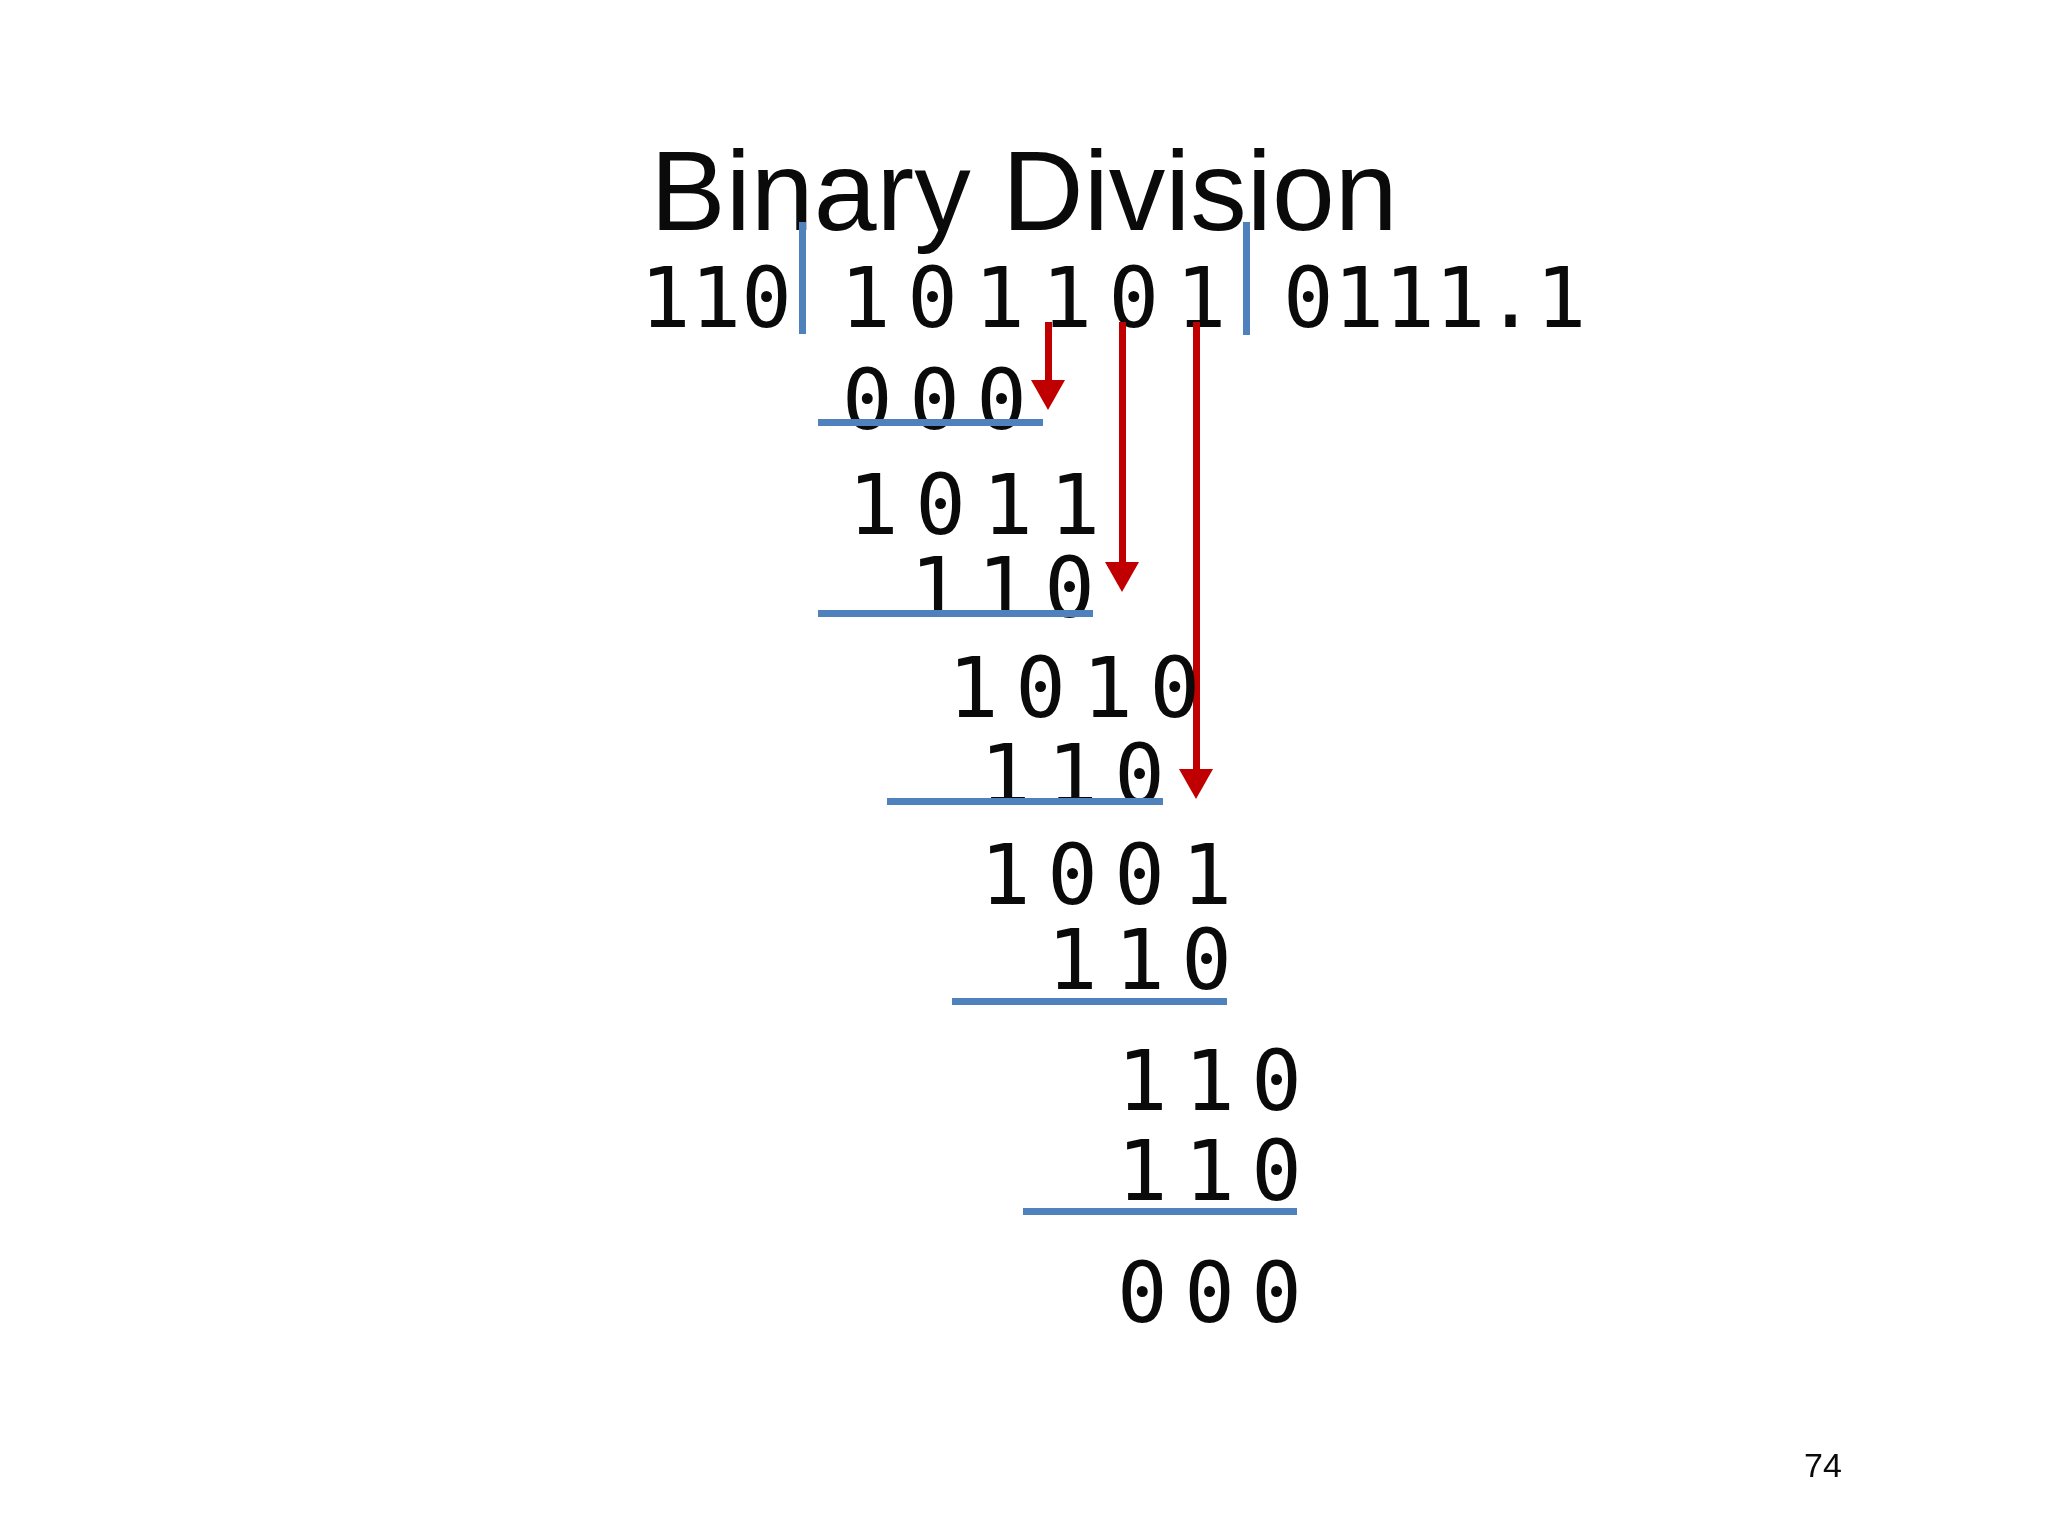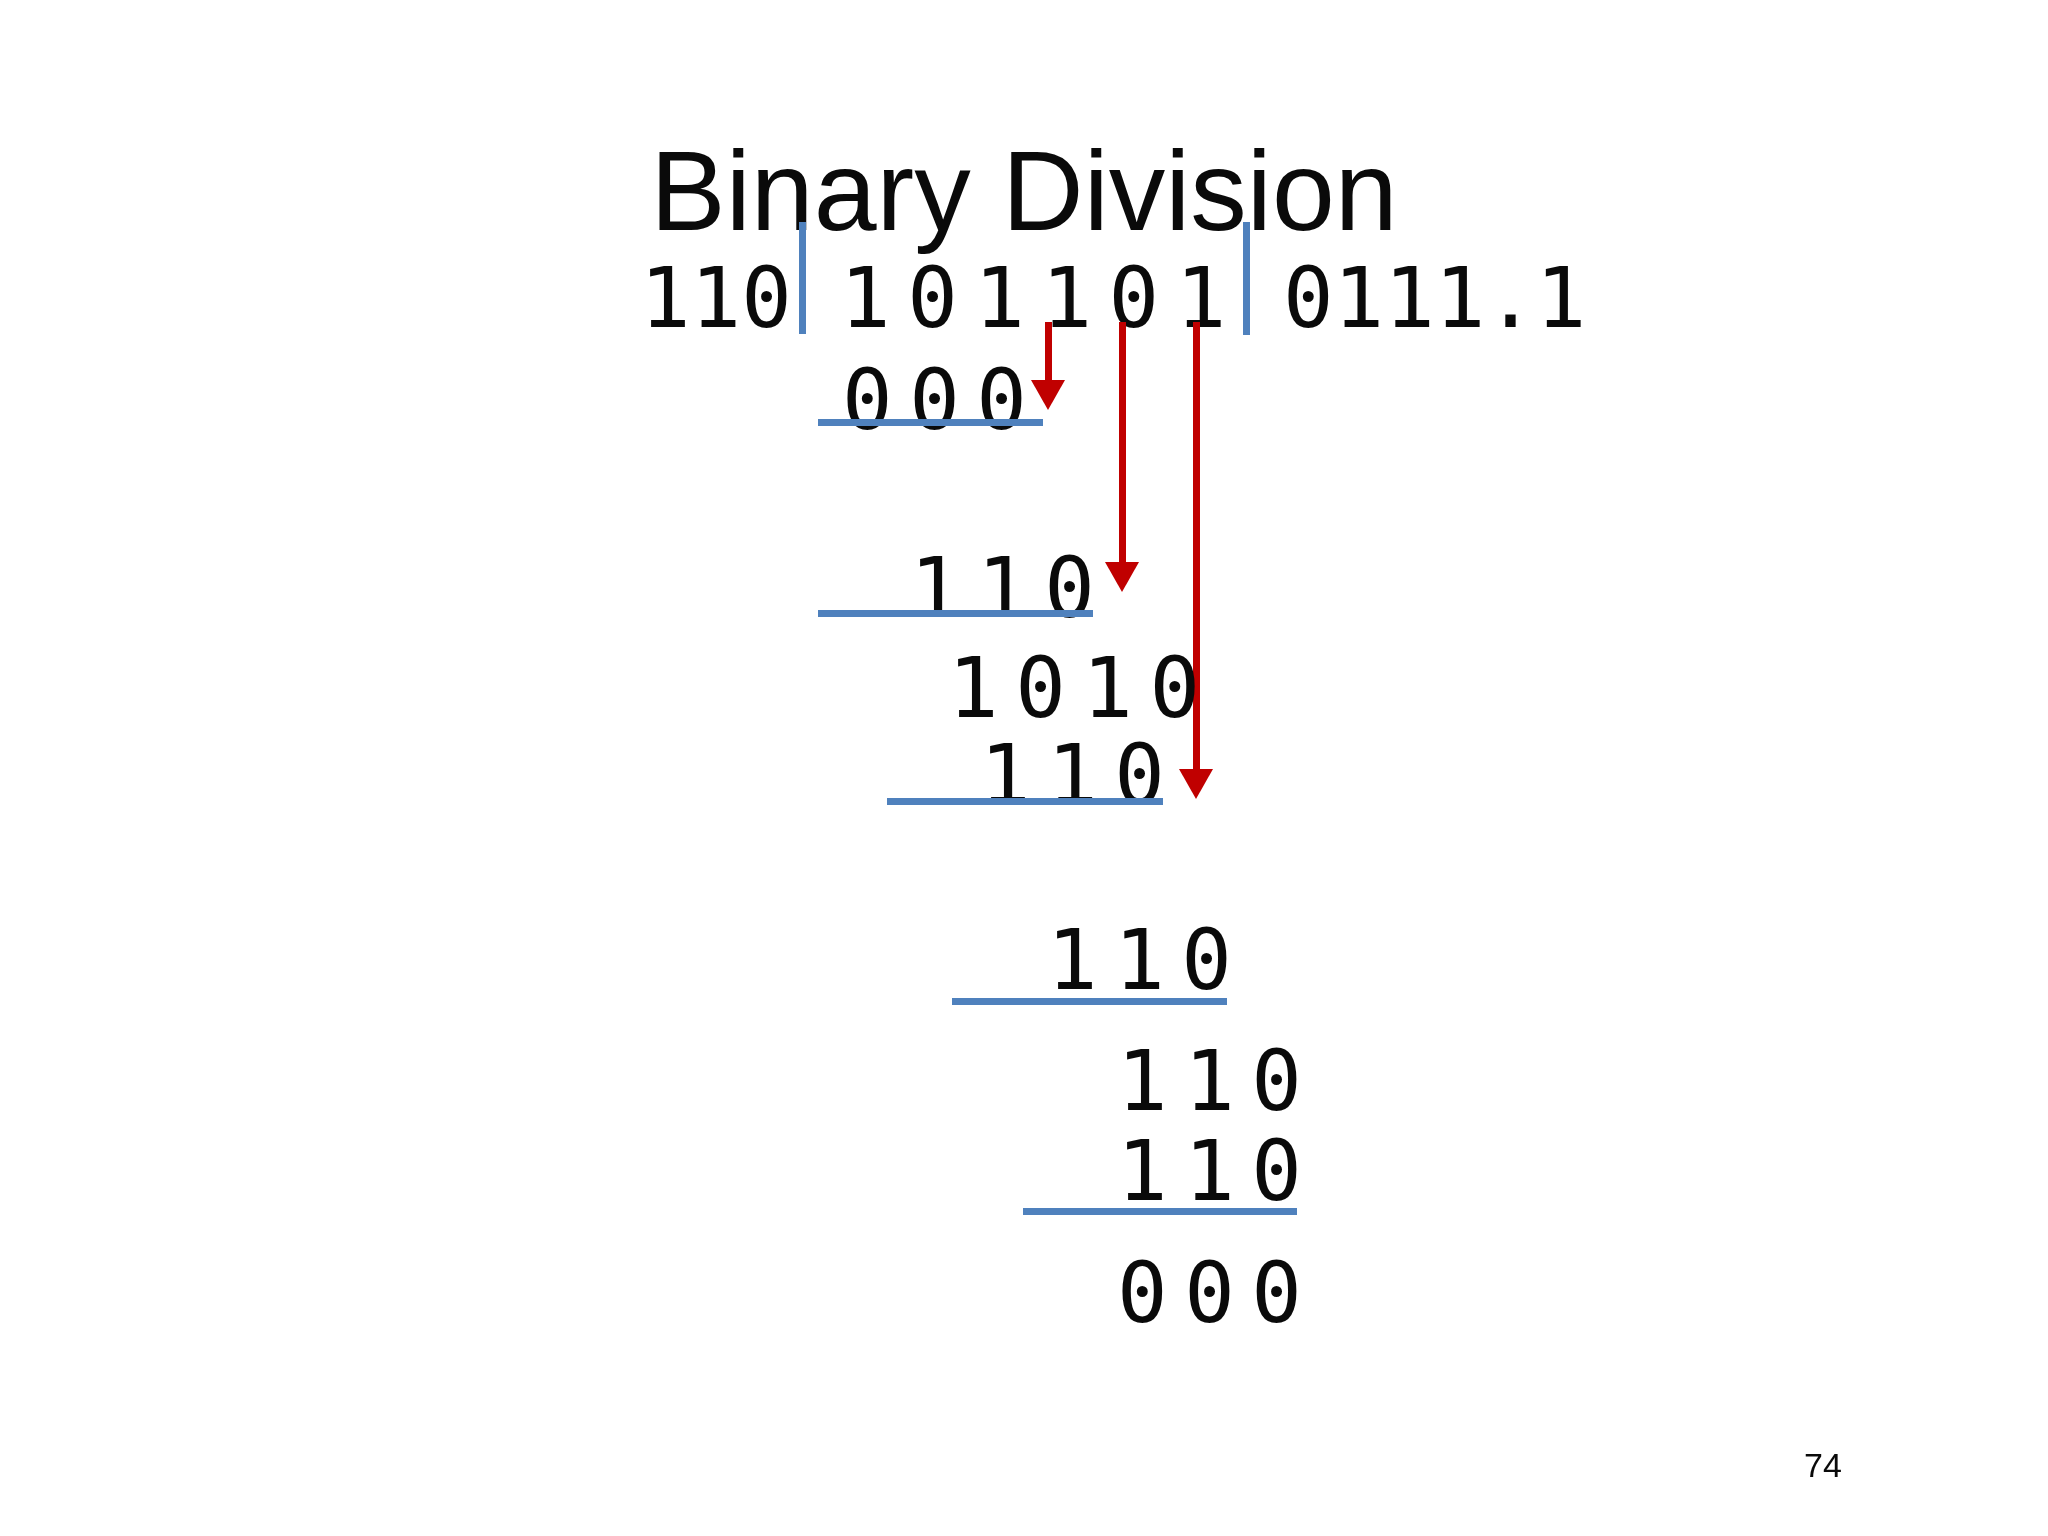--- a/index.html
+++ b/index.html
@@ -85,31 +85,33 @@
   </div>
   <div class="arrow" style="left:1179px; top:322px;">
     <div class="stem" style="height:447px;"></div>
     <div class="head"></div>
   </div>
 
   <div class="digits" style="left:842px; top:337px;">0 0 0</div>
 
   <div class="bline" style="left:818px; top:419px; width:225px;"></div>
 
+  <div class="digits" style="left:848px; top:442px;">1 0 1 1</div>
 
   <div class="digits" style="left:910px; top:525px;">1 1 0</div>
 
   <div class="bline" style="left:818px; top:610px; width:275px;"></div>
 
   <div class="digits" style="left:948px; top:625px;">1 0 1 0</div>
 
   <div class="digits" style="left:980px; top:712px;">1 1 0</div>
 
   <div class="bline" style="left:887px; top:798px; width:276px;"></div>
 
+  <div class="digits" style="left:980px; top:812px;">1 0 0 1</div>
 
   <div class="digits" style="left:1047px; top:897px;">1 1 0</div>
 
   <div class="bline" style="left:952px; top:998px; width:275px;"></div>
 
   <div class="digits" style="left:1117px; top:1018px;">1 1 0</div>
 
   <div class="digits" style="left:1117px; top:1108px;">1 1 0</div>
 
   <div class="bline" style="left:1023px; top:1208px; width:274px;"></div>

